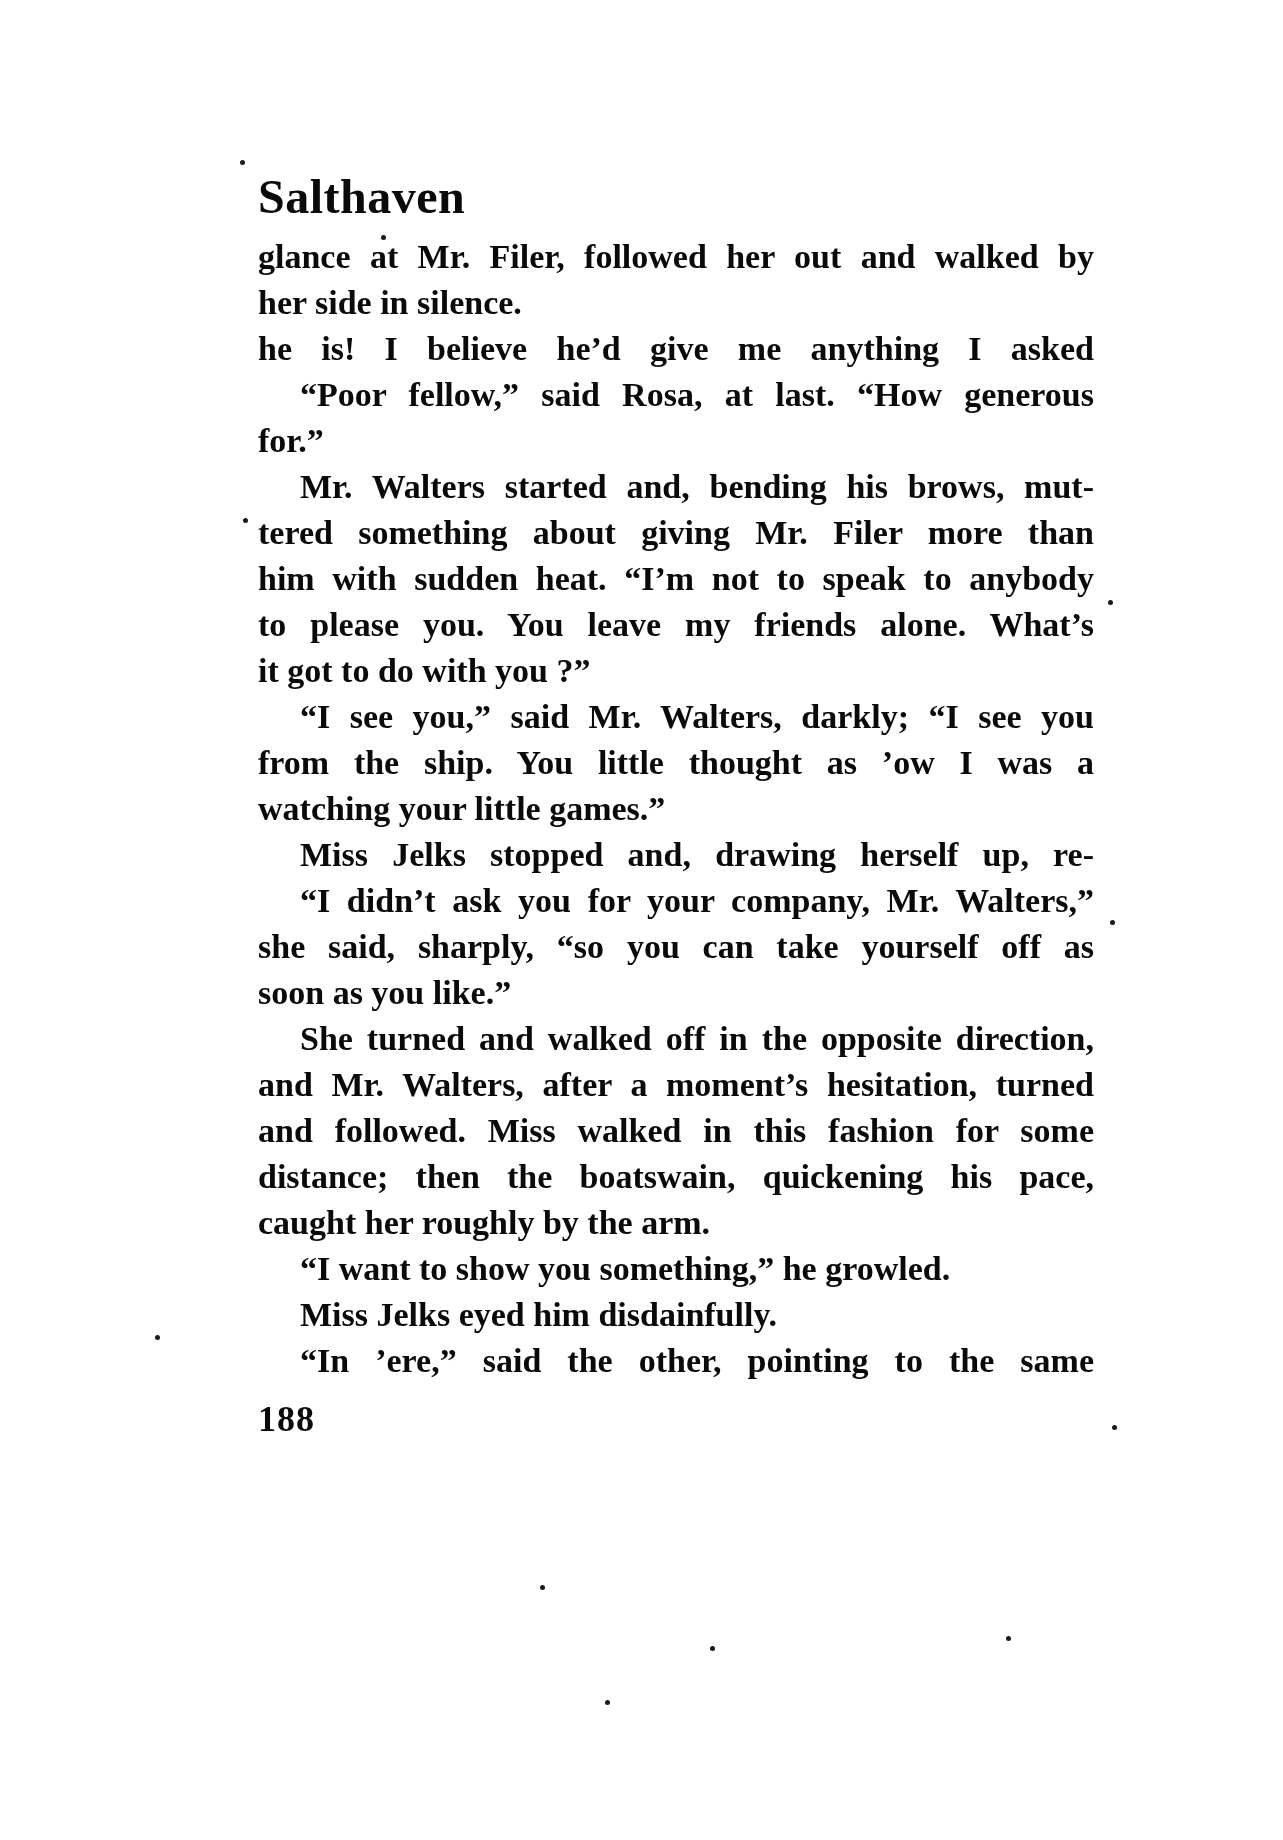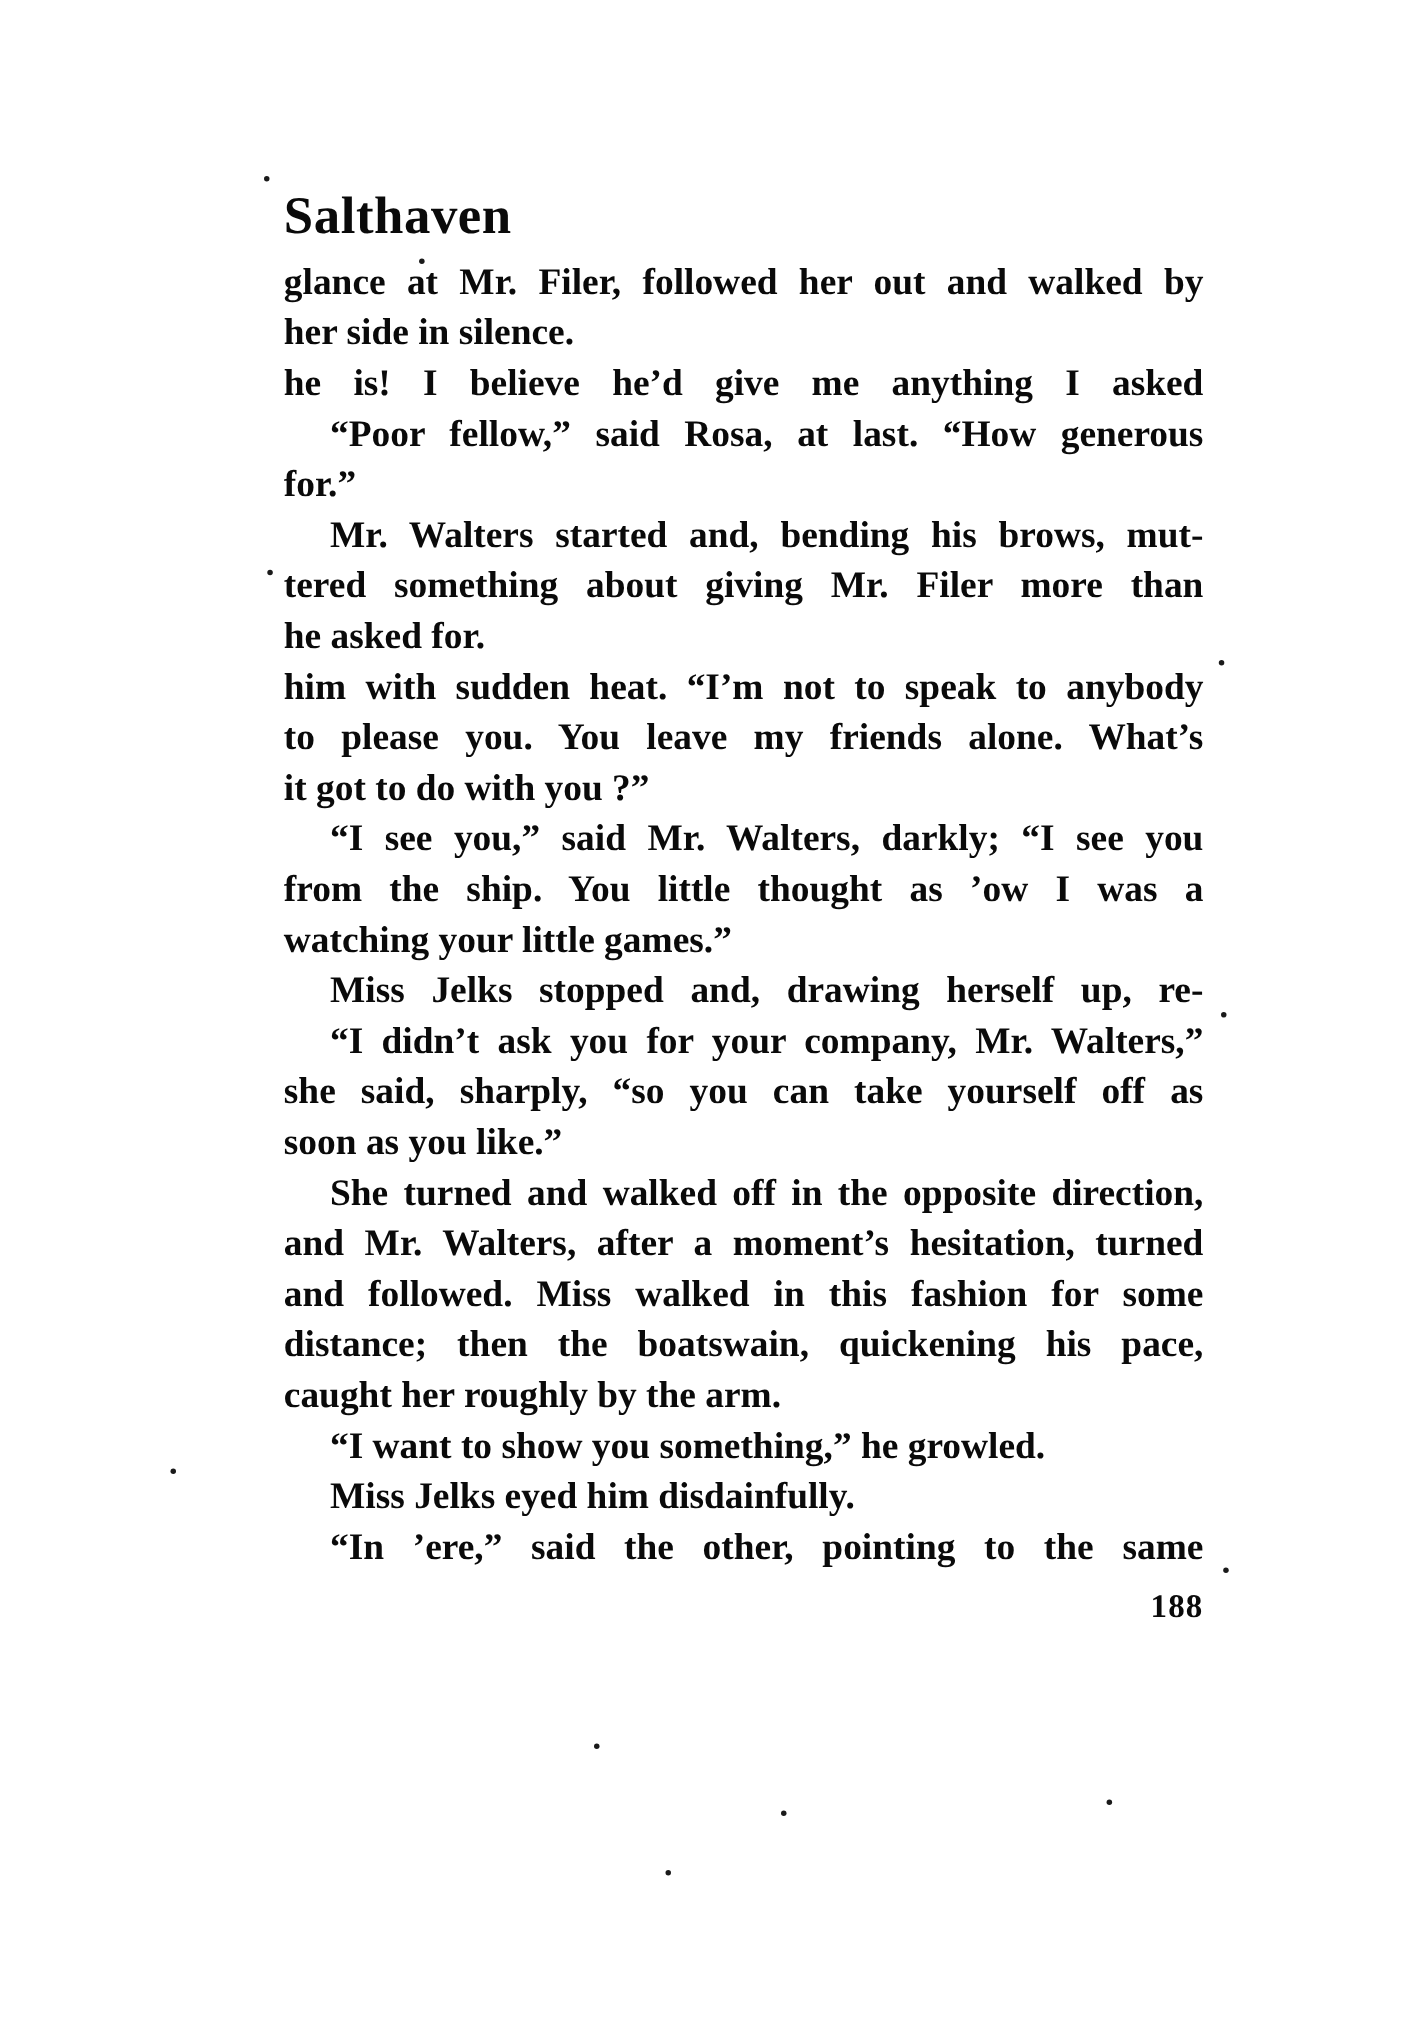--- a/index.html
+++ b/index.html
@@ -43,23 +43,23 @@
     text-justify: inter-word;
   }
   .line.para-end {
     text-align-last: left;
   }
   .line.first {
     padding-left: 42px;
   }
   .page-number {
     margin-top: 14px;
-    font-size: 30px;
+    font-size: 36px;
     font-weight: bold;
-    text-align: right;
+    text-align: left;
     letter-spacing: 1px;
   }
   .speck {
     position: absolute;
     width: 5px;
     height: 5px;
     border-radius: 50%;
     background: #1a1a1a;
   }
 </style>
@@ -75,21 +75,20 @@
           <div class="line para-end">her side in silence.</div>
         </div>
         <div class="para">
           <div class="line">he is! I believe he’d give me anything I asked</div>
           <div class="line first">“Poor fellow,” said Rosa, at last. “How generous</div>
           <div class="line para-end">for.”</div>
         </div>
         <div class="para">
           <div class="line first">Mr. Walters started and, bending his brows, mut-</div>
           <div class="line">tered something about giving Mr. Filer more than</div>
-          <div class="line para-end">he asked for.</div>
         </div>
         <div class="para">
           <div class="line">him with sudden heat. “I’m not to speak to anybody</div>
           <div class="line">to please you. You leave my friends alone. What’s</div>
           <div class="line para-end">it got to do with you ?”</div>
         </div>
         <div class="para">
           <div class="line first">“I see you,” said Mr. Walters, darkly; “I see you</div>
           <div class="line">from the ship. You little thought as ’ow I was a</div>
           <div class="line para-end">watching your little games.”</div>

